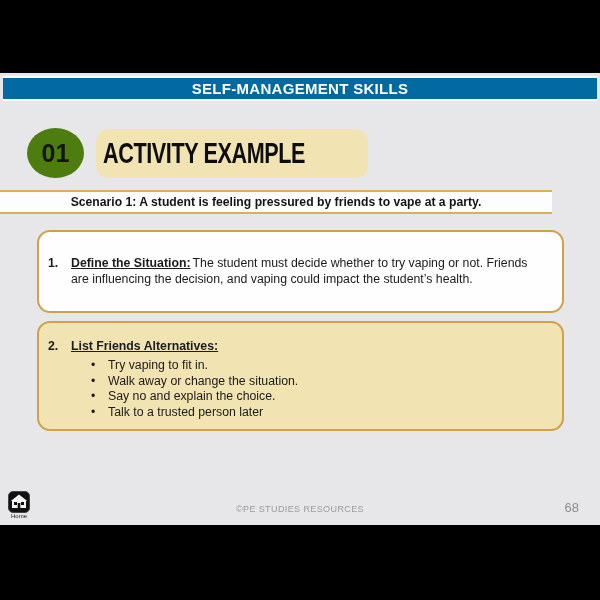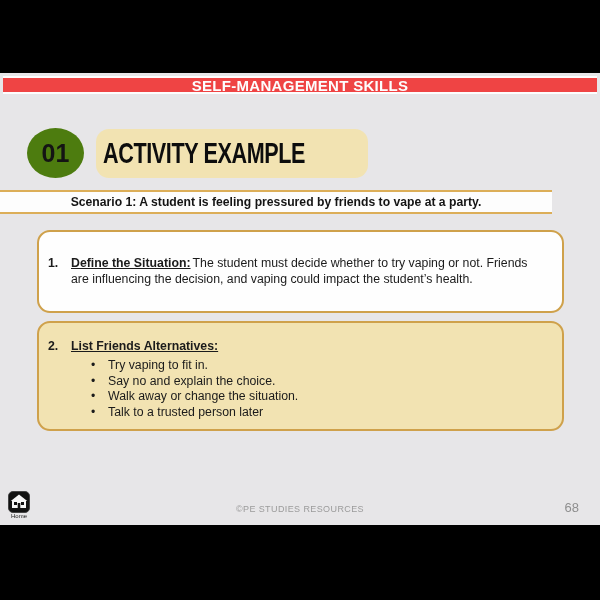--- a/index.html
+++ b/index.html
@@ -12,22 +12,22 @@
   .letterbox.top { top:0; height:73px; }
   .letterbox.bottom { top:525px; height:75px; }
 
   .slide {
     position:absolute; top:73px; left:0; width:600px; height:452px;
     background:#e7e6e8;
   }
 
   
   .header-bar {
-    position:absolute; top:3px; left:3px; right:3px; height:18px;
-    background:#ef4444; border-top:2px solid #fdfdfd; border-bottom:2px solid #fdfdfd;
+    position:absolute; top:3px; left:3px; right:3px; height:25px;
+    background:#0369a1; border-top:2px solid #fdfdfd; border-bottom:2px solid #fdfdfd;
     display:flex; align-items:center; justify-content:center;
   }
   .header-bar span {
     color:#fdfdfd; font-weight:bold; font-size:15px; letter-spacing:.3px;
   }
 
   
   .num-ellipse {
     position:absolute; top:55px; left:27px; width:57px; height:50px;
     background:#4d7c0f; border-radius:50%;
@@ -118,22 +118,22 @@
       </div>
     </div>
 
     <div class="box box2">
       <div class="step">
         <span class="step-num">2.</span>
         <div class="step-content">
           <span class="step-lead">List Friends Alternatives:</span>
           <ul>
             <li>Try vaping to fit in.</li>
+            <li>Walk away or change the situation.</li>
             <li>Say no and explain the choice.</li>
-            <li>Walk away or change the situation.</li>
             <li>Talk to a trusted person later</li>
           </ul>
         </div>
       </div>
     </div>
 
     <a class="home">
       <svg width="22" height="22" viewBox="0 0 22 22">
         <rect x="0.5" y="0.5" width="21" height="21" rx="4.5" fill="#111" stroke="#444"></rect>
         <rect x="4" y="9" width="14" height="8" fill="#f5f5f5"></rect>

